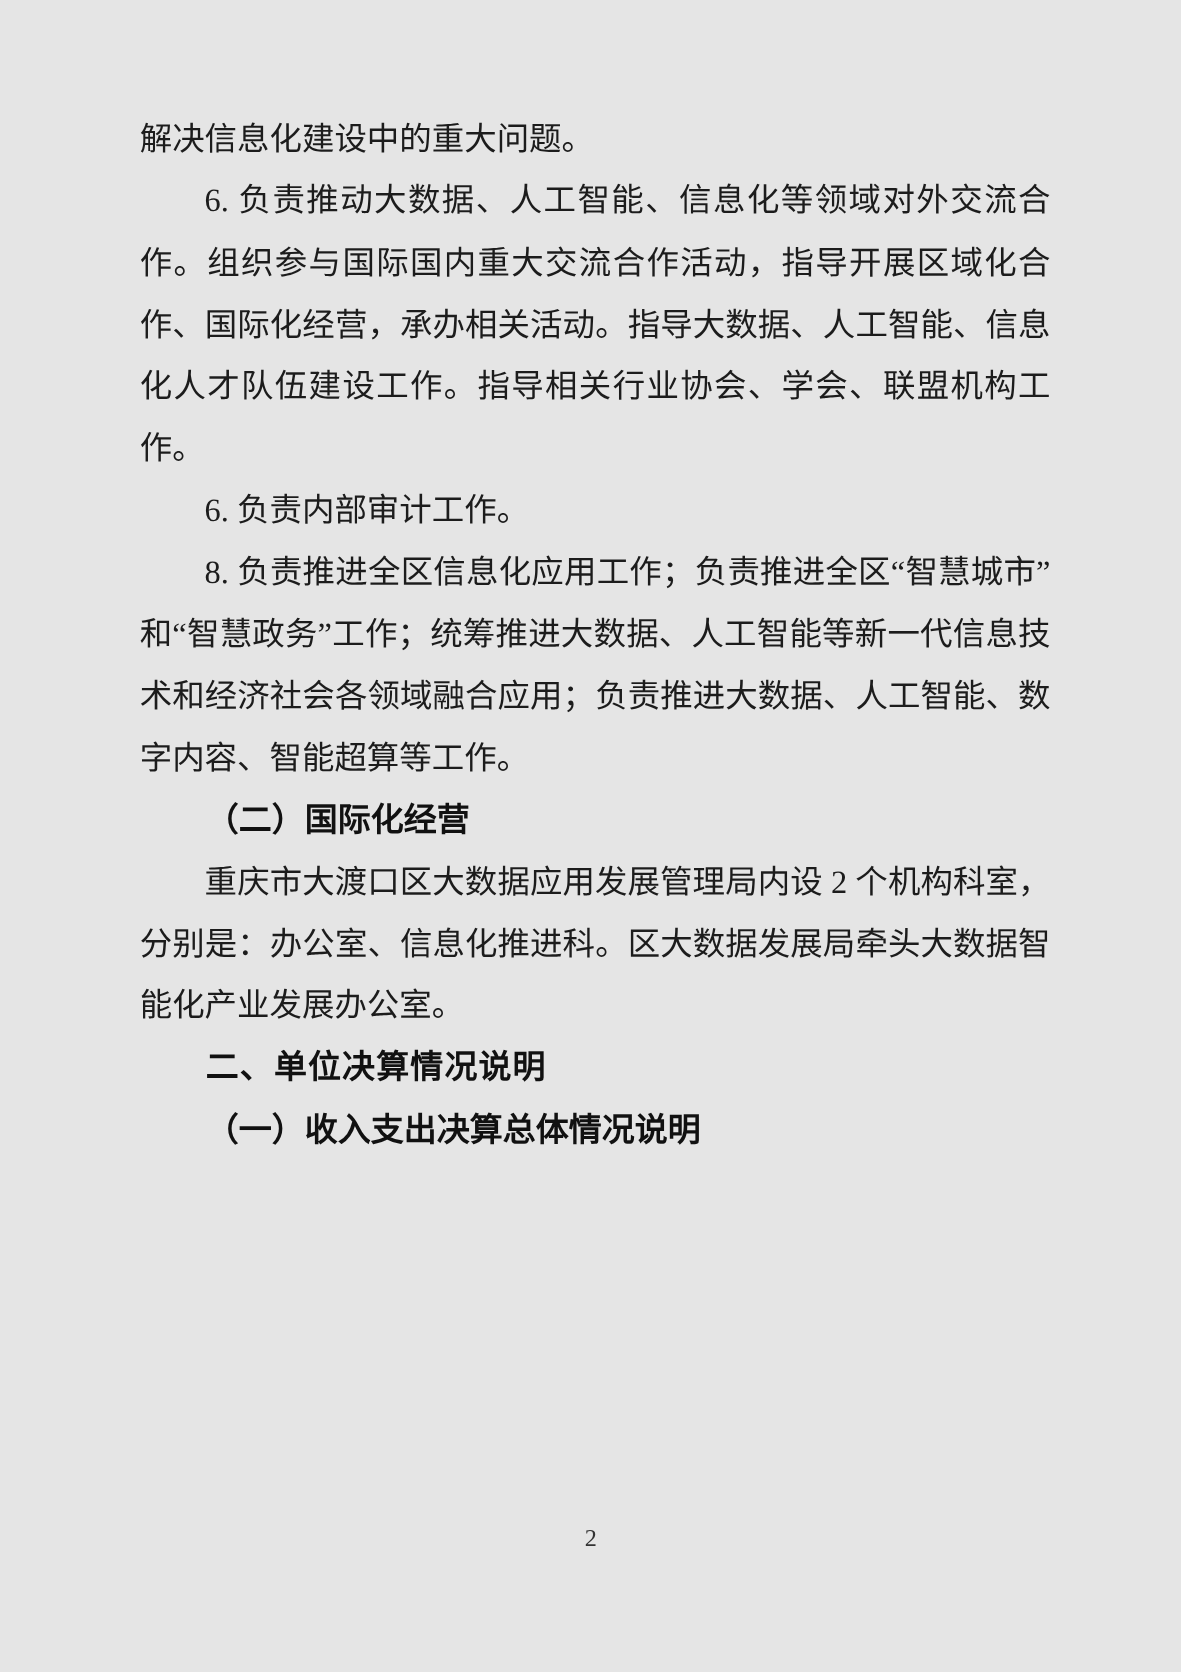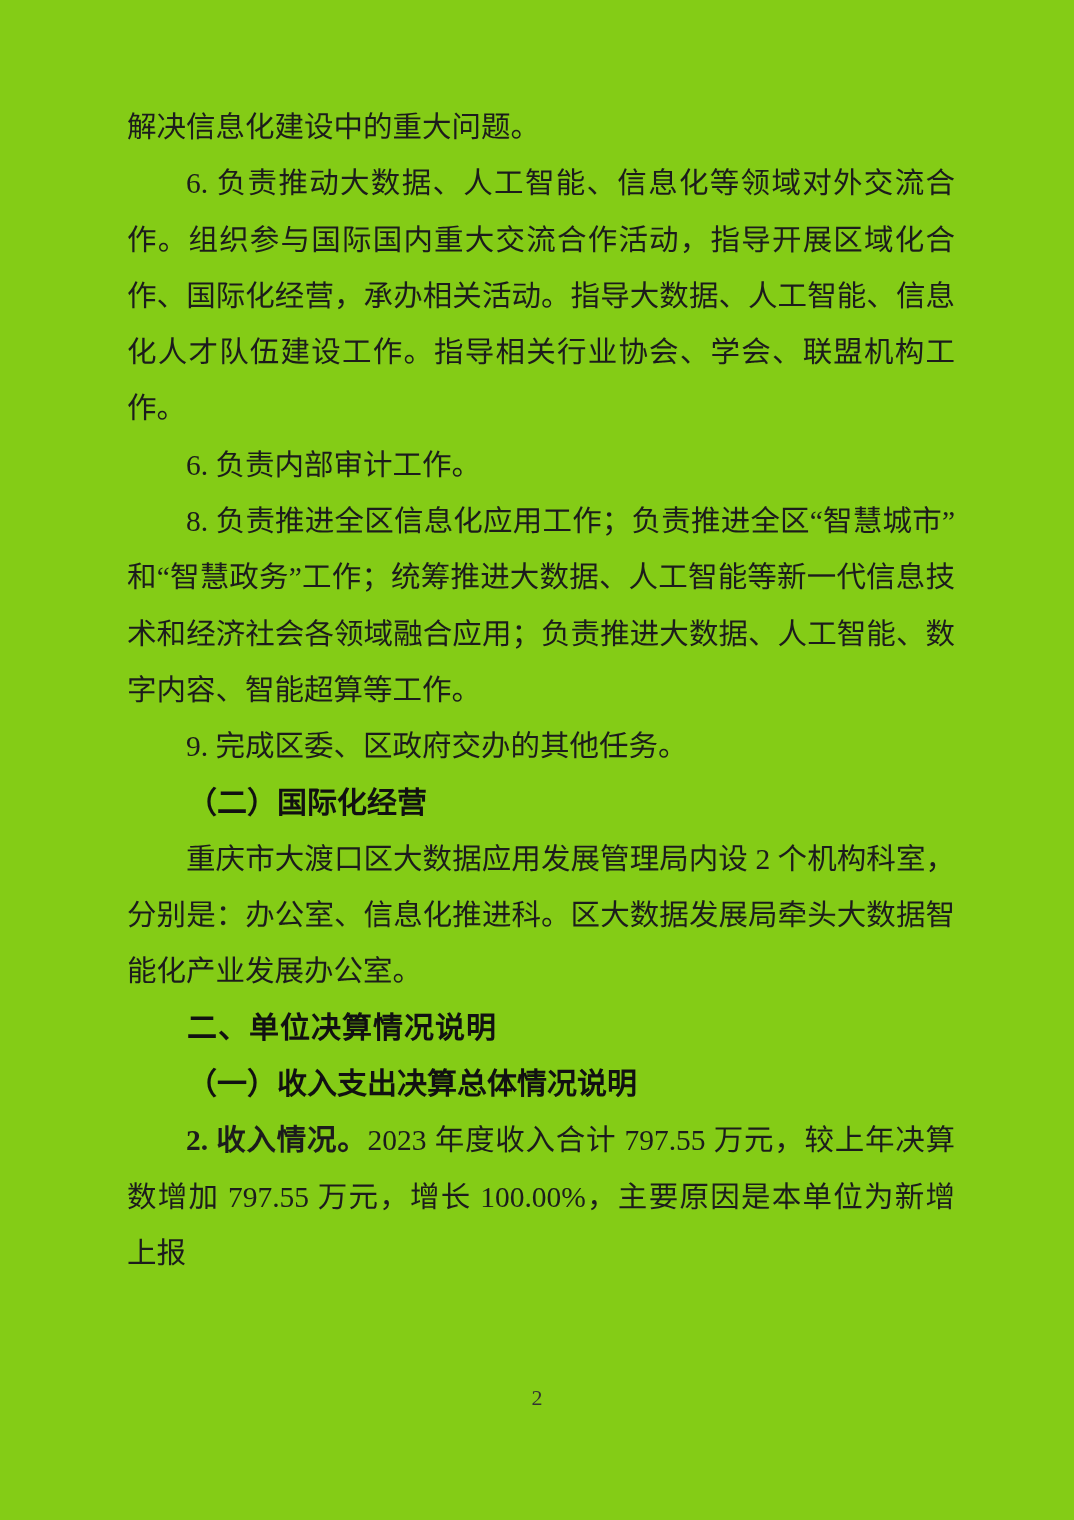--- a/index.html
+++ b/index.html
@@ -6,21 +6,21 @@
   html, body {
     margin: 0;
     padding: 0;
     background: #ffffff;
   }
   .page {
     position: relative;
     width: 1074px;
     height: 1520px;
     margin: 0 auto;
-    background: #84cc16;
+    background: #e5e5e5;
     overflow: hidden;
   }
   .content {
     position: absolute;
     left: 127px;
     top: 99px;
     width: 828px;
   }
   .para {
     margin: 0;
@@ -79,29 +79,27 @@
   <div class="content">
 
     <p class="para no-indent">解决信息化建设中的重大问题。</p>
 
     <p class="para">6. 负责推动大数据、人工智能、信息化等领域对外交流合作。组织参与国际国内重大交流合作活动，指导开展区域化合作、国际化经营，承办相关活动。指导大数据、人工智能、信息化人才队伍建设工作。指导相关行业协会、学会、联盟机构工作。</p>
 
     <p class="para">6. 负责内部审计工作。</p>
 
     <p class="para">8. 负责推进全区信息化应用工作；负责推进全区“智慧城市”和“智慧政务”工作；统筹推进大数据、人工智能等新一代信息技术和经济社会各领域融合应用；负责推进大数据、人工智能、数字内容、智能超算等工作。</p>
 
-    <p class="para">9. 完成区委、区政府交办的其他任务。</p>
 
     <h3 class="heading-kai">（二）国际化经营</h3>
 
     <p class="para">重庆市大渡口区大数据应用发展管理局内设 2 个机构科室，分别是：办公室、信息化推进科。区大数据发展局牵头大数据智能化产业发展办公室。</p>
 
     <h2 class="heading-hei">二、单位决算情况说明</h2>
 
     <h3 class="heading-kai">（一）收入支出决算总体情况说明</h3>
 
 
-    <p class="para"><span class="lead-bold">2. 收入情况。</span><span>2023 年度收入合计 797.55 万元，较上年决算数增加 797.55 万元，增长 100.00%，主要原因是本单位为新增上报</span></p>
 
   </div>
 
   <div class="page-number">2</div>
 </div>
 
 </body></html>

